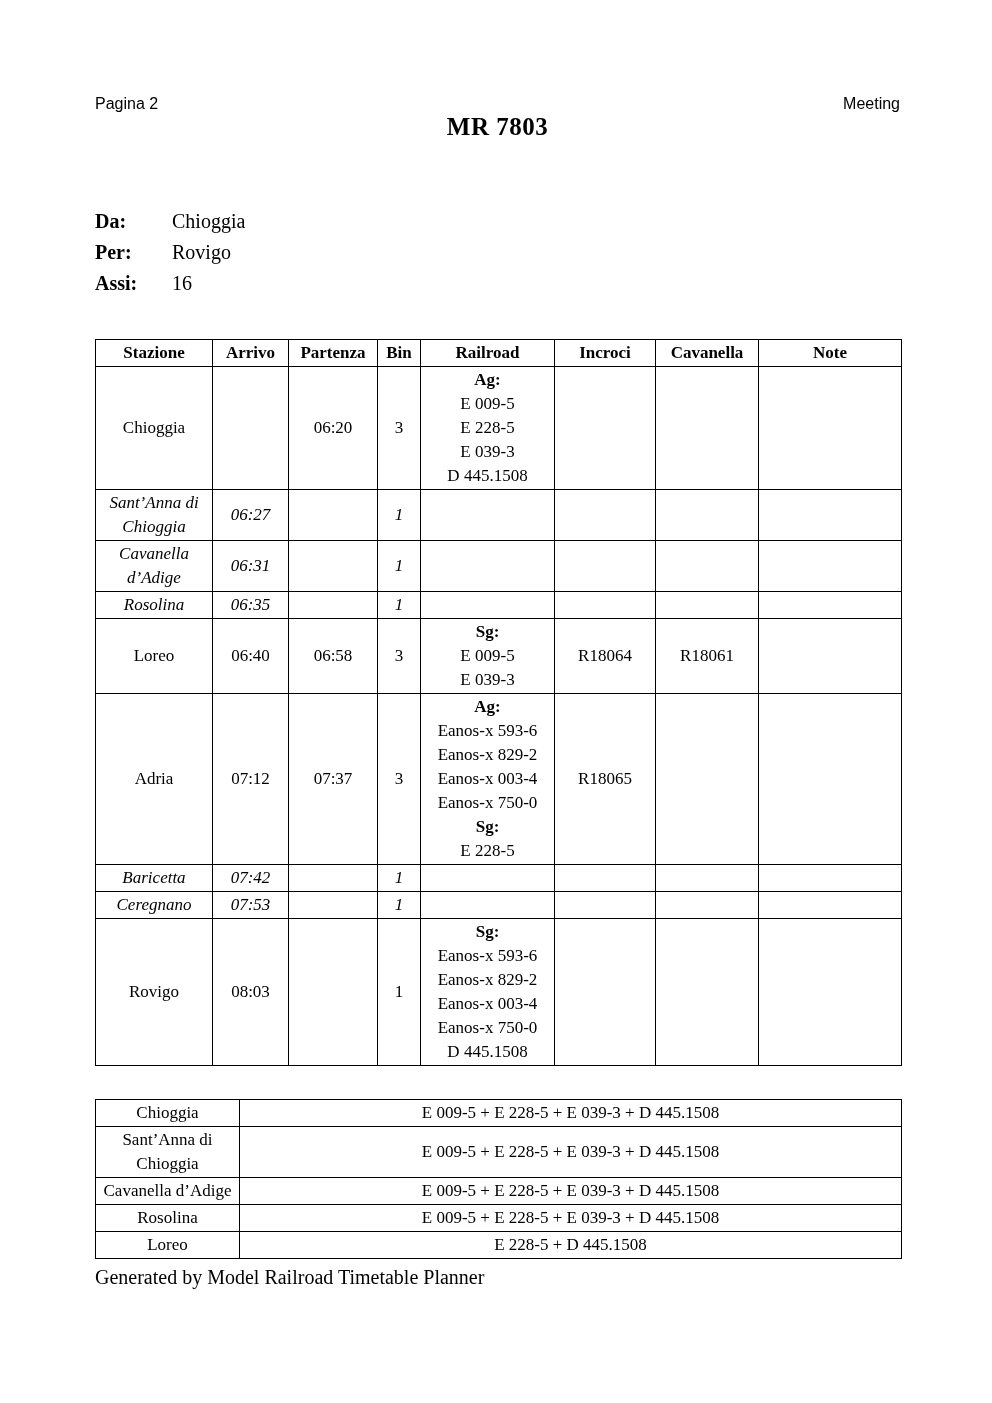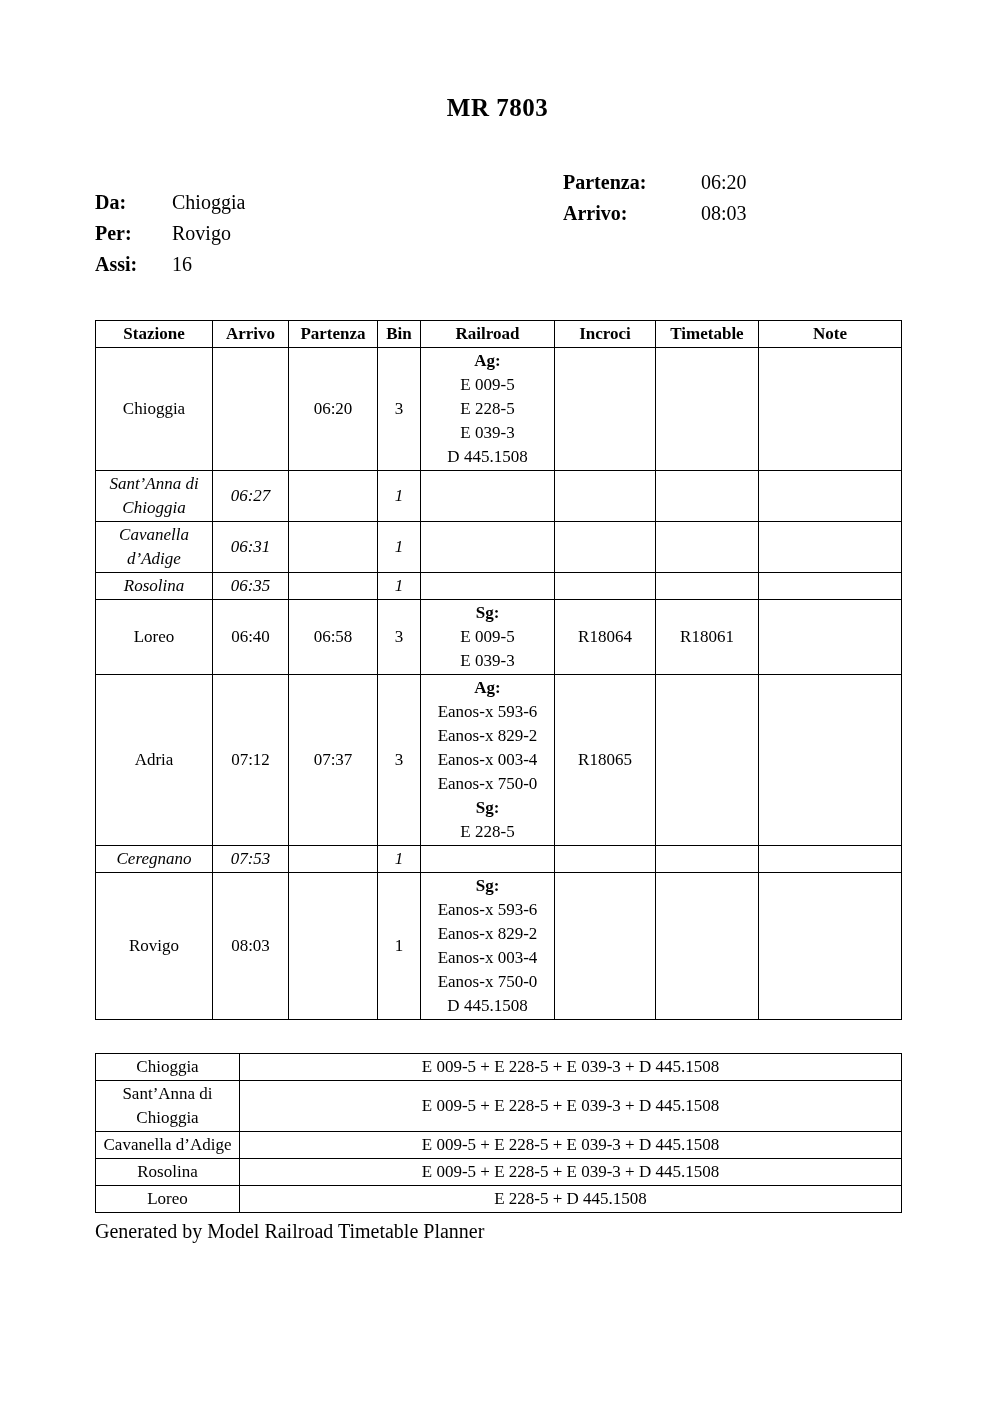--- a/index.html
+++ b/index.html
@@ -60,46 +60,40 @@
     margin-top: 8px;
     font-family: Liberation Serif, serif;
     font-size: 20px; line-height: 21px;
   }
 </style>
 </head>
 <body>
 
 <div class="page">
 
+  <div class="topbar">
+    <span>Pagina 2</span>
+    <span>Meeting</span>
+  </div>
 
   <div class="doc-title">MR 7803</div>
 
   <div class="info-block">
     <div class="info-left">
       <div class="info-row">
         <span class="info-label">Da:</span>
         <span class="info-value">Chioggia</span>
       </div>
       <div class="info-row">
         <span class="info-label">Per:</span>
         <span class="info-value">Rovigo</span>
       </div>
       <div class="info-row">
         <span class="info-label">Assi:</span>
         <span class="info-value">16</span>
-      </div>
-    </div>
-    <div class="info-right">
-      <div class="info-row">
-        <span class="info-label">Partenza:</span>
-        <span class="info-value">06:20</span>
-      </div>
-      <div class="info-row">
-        <span class="info-label">Arrivo:</span>
-        <span class="info-value">08:03</span>
       </div>
     </div>
   </div>
 
   <table class="timetable">
     <colgroup>
       <col style="width:117px">
         <col style="width:76px">
         <col style="width:89px">
         <col style="width:43px">
@@ -109,21 +103,21 @@
         <col style="width:143px">
     </colgroup>
     <thead>
       <tr>
         <th>Stazione</th>
         <th>Arrivo</th>
         <th>Partenza</th>
         <th>Bin</th>
         <th>Railroad</th>
         <th>Incroci</th>
-        <th>Timetable</th>
+        <th>Cavanella</th>
         <th>Note</th>
       </tr>
     </thead>
     <tbody>
         <tr>
           <td>Chioggia</td>
           <td></td>
           <td>06:20</td>
           <td>3</td>
           <td>
@@ -193,20 +187,30 @@
             <div class="rot-line">Eanos-x 003-4</div>
             <div class="rot-line">Eanos-x 750-0</div>
             <div class="rot-line bold">Sg:</div>
             <div class="rot-line">E 228-5</div>
           </td>
           <td>R18065</td>
           <td></td>
           <td></td>
         </tr>
         <tr class="italic">
+          <td>Baricetta</td>
+          <td>07:42</td>
+          <td></td>
+          <td>1</td>
+          <td></td>
+          <td></td>
+          <td></td>
+          <td></td>
+        </tr>
+        <tr class="italic">
           <td>Ceregnano</td>
           <td>07:53</td>
           <td></td>
           <td>1</td>
           <td></td>
           <td></td>
           <td></td>
           <td></td>
         </tr>
         <tr>

